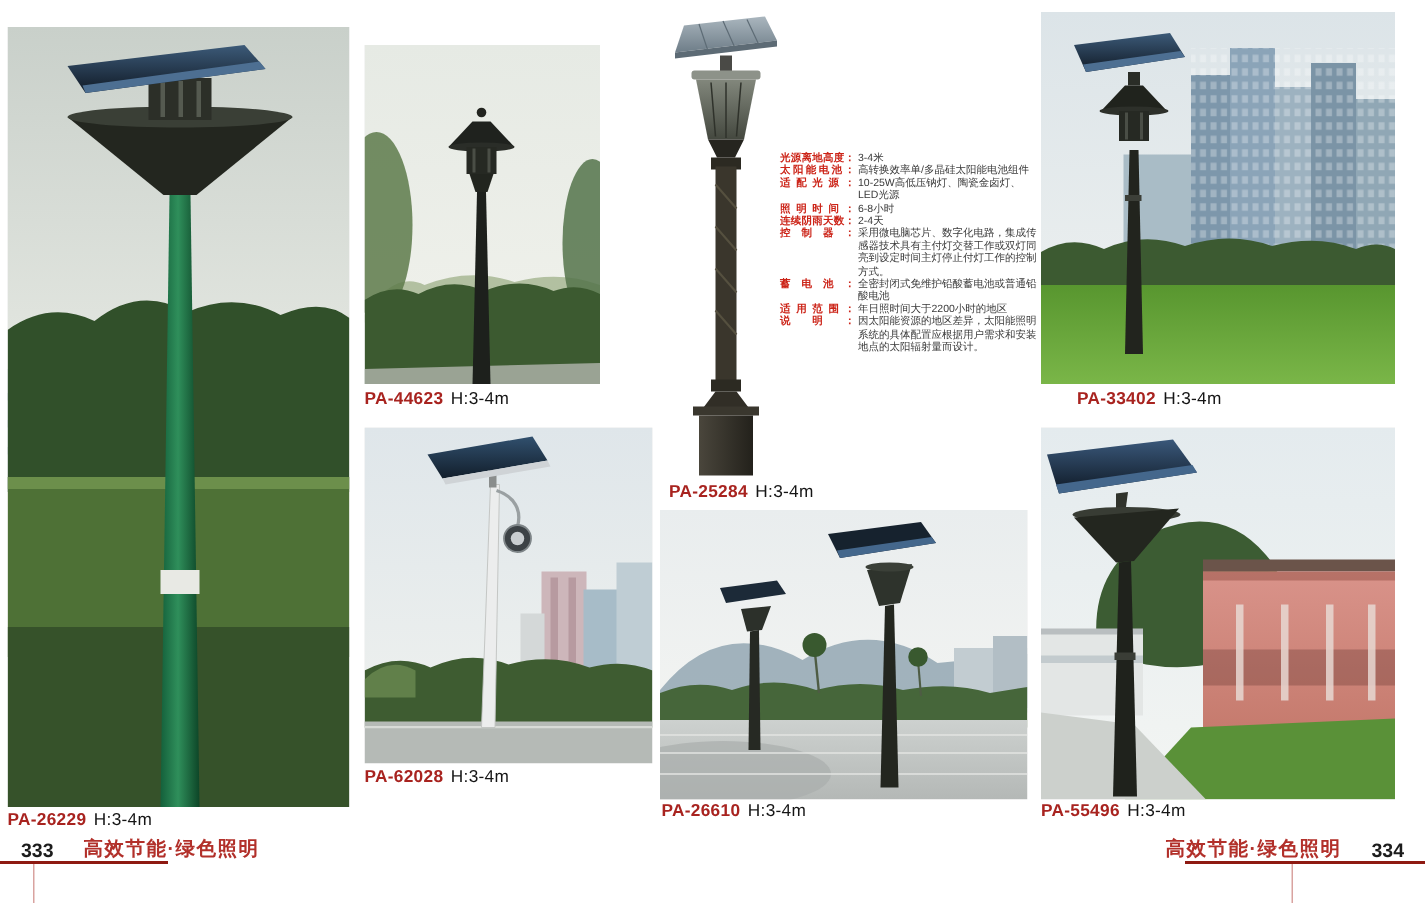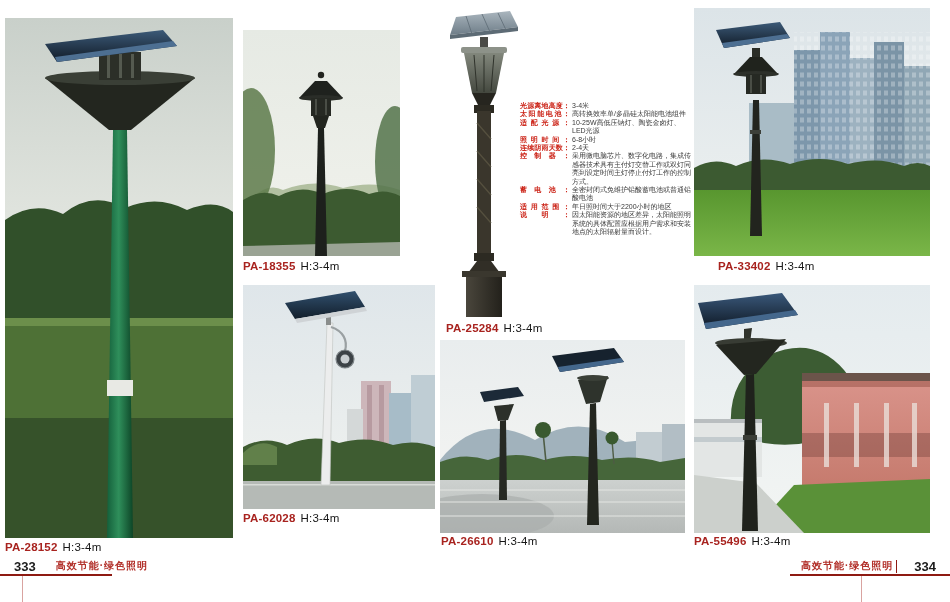--- a/index.html
+++ b/index.html
@@ -14,21 +14,21 @@
   .spec-block{position:absolute;left:520px;top:102px;width:173px;font-size:7px;line-height:8.4px}
   .spec-row{display:flex;align-items:flex-start}
   .spec-label{flex:0 0 50px;color:#cc2418;font-weight:bold;text-align:justify;text-align-last:justify}
   .spec-value{flex:1;color:#3a3a3a;padding-left:2px}
   .footer{position:absolute;top:558px;height:18px;display:flex;align-items:center;
           border-bottom:2px solid #8e1a12;box-sizing:border-box}
   .footer-left{left:0;width:112px}
   .footer-right{right:0;width:160px;justify-content:flex-end}
   .pagenum{font-size:13px;font-weight:bold;color:#1c1c1c;padding:0 14px}
   .fdiv{width:1px;height:13px;background:#8e1a12;margin:0 3px}
-  .slogan{font-size:10px;font-weight:bold;color:#b2302a;letter-spacing:1px;white-space:nowrap}
+  .slogan{font-size:13px;font-weight:bold;color:#b2302a;letter-spacing:1px;white-space:nowrap}
   .vmark{position:absolute;width:1px;background:#d9a3a0}
   .vmark-left{left:22px;top:576px;height:26px}
   .vmark-right{left:861px;top:576px;height:26px}
 </style>
 </head>
 <body>
 
 <div class="photo" style="left:5px;top:18px;width:228px;height:520px">
 <svg viewBox="0 0 228 520" preserveAspectRatio="none">
   <defs>
@@ -338,24 +338,24 @@
       <span class="spec-label">适用范围：</span>
       <span class="spec-value">年日照时间大于2200小时的地区</span>
     </div>
   <div class="spec-row">
       <span class="spec-label">说明：</span>
       <span class="spec-value">因太阳能资源的地区差异，太阳能照明系统的具体配置应根据用户需求和安装地点的太阳辐射量而设计。</span>
     </div>
 </div>
 
 <div class="prod-label" style="left:5px;top:541px">
-  <span class="code">PA-28152</span><span class="ht">H:3-4m</span>
+  <span class="code">PA-26229</span><span class="ht">H:3-4m</span>
 </div>
 <div class="prod-label" style="left:243px;top:260px">
-  <span class="code">PA-18355</span><span class="ht">H:3-4m</span>
+  <span class="code">PA-44623</span><span class="ht">H:3-4m</span>
 </div>
 <div class="prod-label" style="left:243px;top:512px">
   <span class="code">PA-62028</span><span class="ht">H:3-4m</span>
 </div>
 <div class="prod-label" style="left:446px;top:322px">
   <span class="code">PA-25284</span><span class="ht">H:3-4m</span>
 </div>
 <div class="prod-label" style="left:718px;top:260px">
   <span class="code">PA-33402</span><span class="ht">H:3-4m</span>
 </div>

